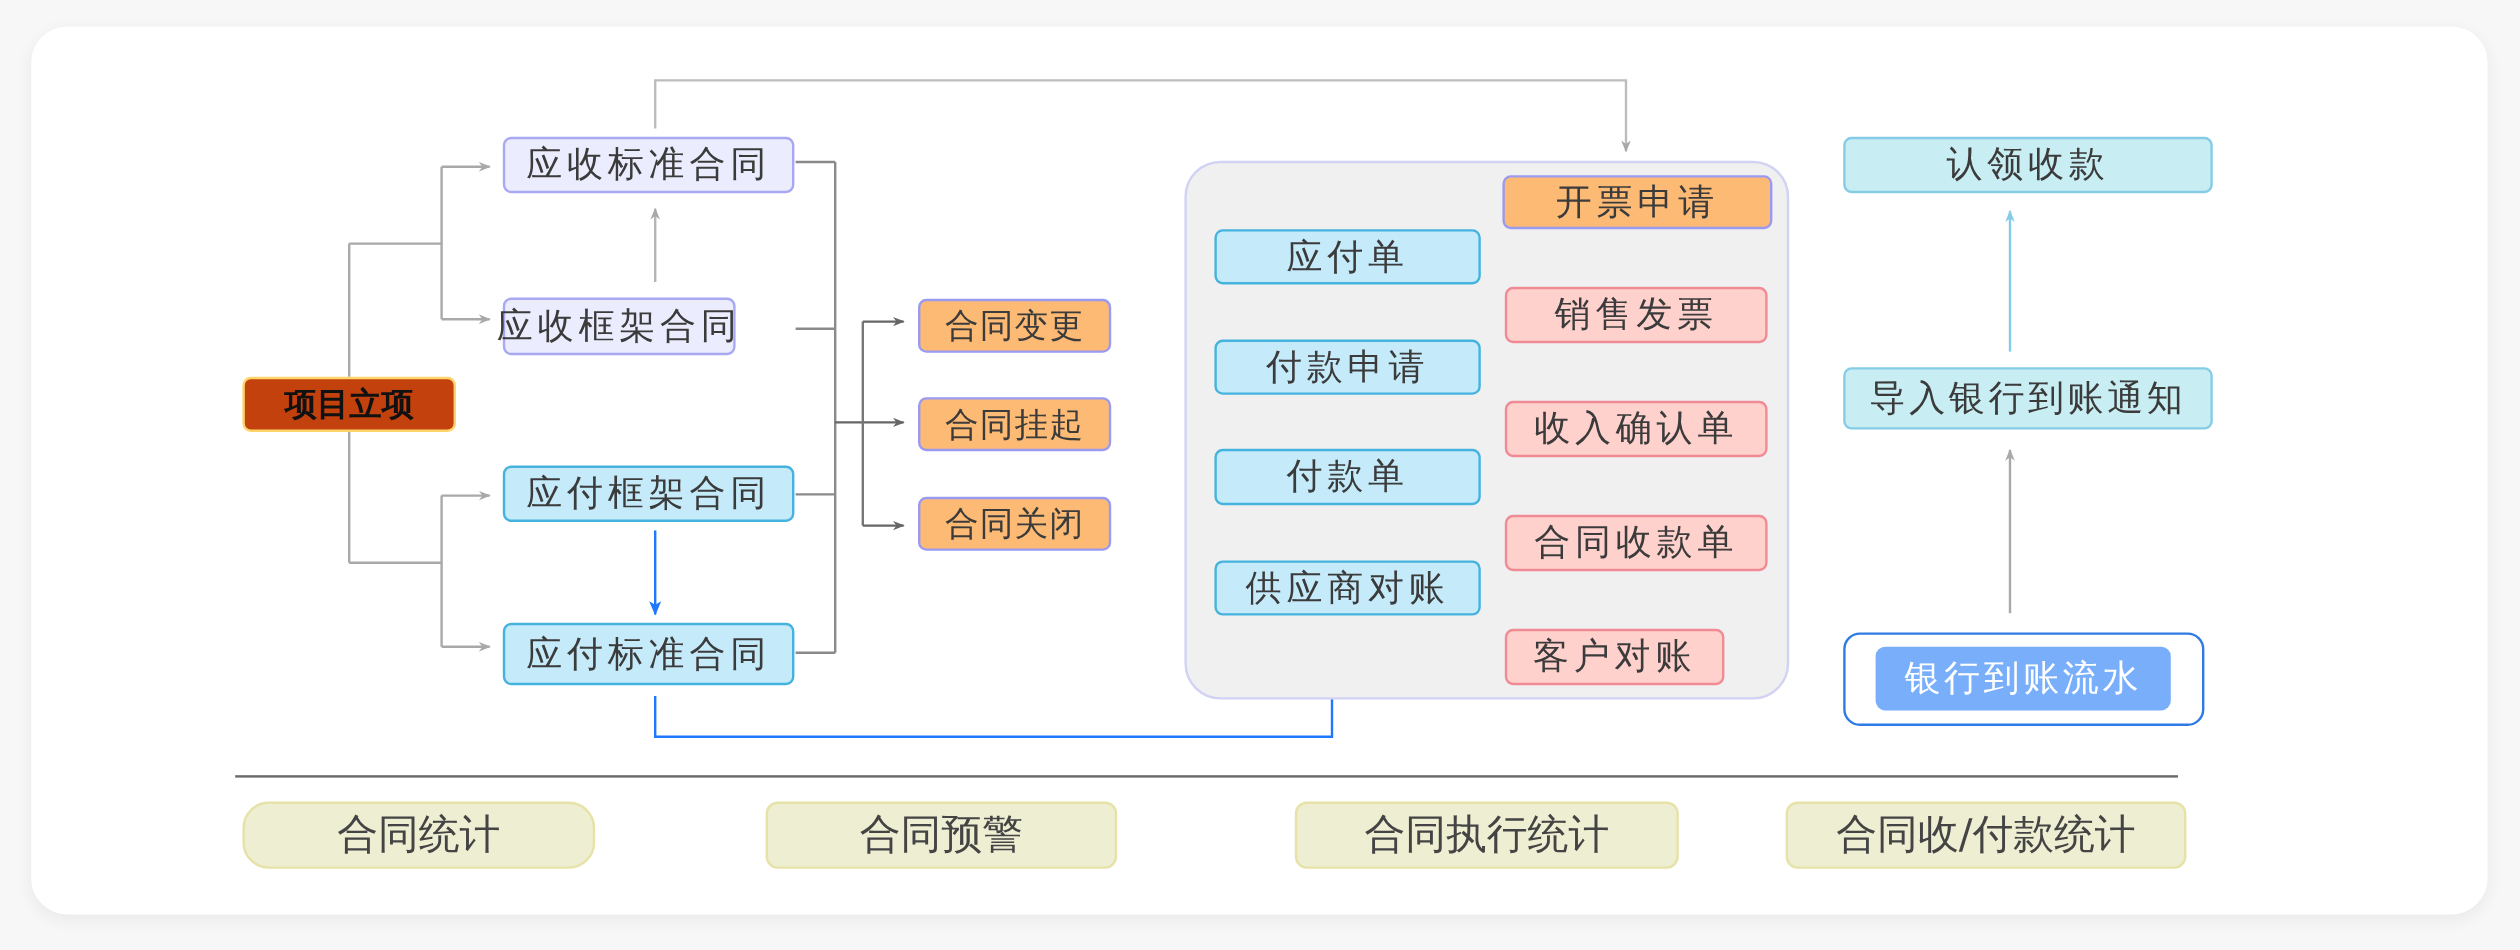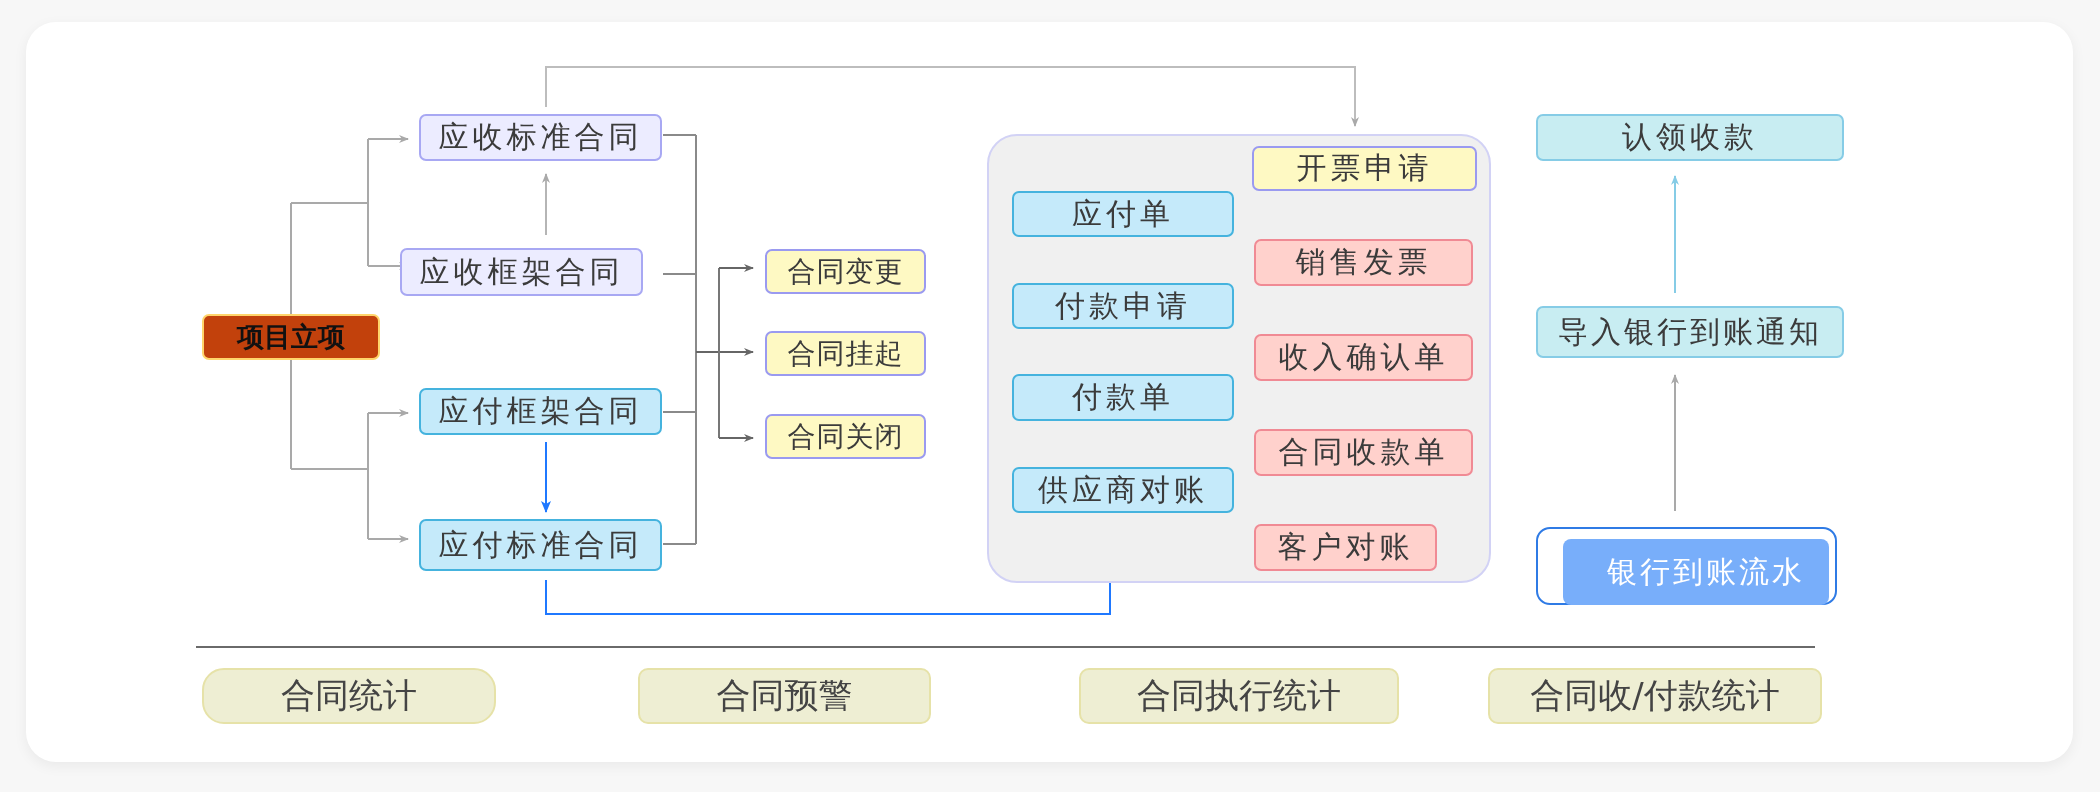--- a/index.html
+++ b/index.html
@@ -16,37 +16,37 @@
   svg.wires { position: absolute; left: 0; top: 0; width: 2100px; height: 792px; pointer-events: none; }
   .node {
     position: absolute; box-sizing: border-box;
     display: flex; align-items: center; justify-content: center;
     border-radius: 7px; color: #3b3b3b; font-size: 30px;
     letter-spacing: 4px; white-space: nowrap;
   }
   .n-start { background: #c2410c; border: 2px solid #ffd56b; color: #111; font-size: 27px; letter-spacing: 0; font-weight: bold; }
   .n-recv { background: #ececff; border: 2px solid #a8a8f3; }
   .n-pay { background: #c5eafa; border: 2px solid #45b3de; }
-  .n-op { background: #fef9c3; border: 2px solid #9a9af0; font-size: 28px; letter-spacing: 1px; }
+  .n-op { background: #fdba74; border: 2px solid #9a9af0; font-size: 28px; letter-spacing: 1px; }
   .n-red { background: #ffd1cc; border: 2px solid #f08a94; }
   .n-teal { background: #c8edf2; border: 2px solid #86cce6; }
   .n-stat { background: #eeeed3; border: 2px solid #e6e2a8; color: #444; font-size: 34px; letter-spacing: 0; border-radius: 10px; }
   .group {
     position: absolute; left: 987px; top: 134px; width: 504px; height: 449px;
     box-sizing: border-box; background: #f0f0f0; border: 2px solid #d2d2f5; border-radius: 30px;
   }
   .bank-outer {
     position: absolute; left: 1536px; top: 527px; width: 301px; height: 78px;
     box-sizing: border-box; border: 2px solid #2f7be5; border-radius: 14px; background: #fff;
   }
   .bank-inner {
-    position: absolute; left: 1563px; top: 539px; width: 246px; height: 66px;
+    position: absolute; left: 1563px; top: 539px; width: 246px; height: 53px;
     background: #78aefa; border-radius: 8px; color: #ffffff;
     display: flex; align-items: center; justify-content: center;
-    font-size: 30px; letter-spacing: 3px; padding-left: 20px;
+    font-size: 30px; letter-spacing: 3px;
   }
   .divider { position: absolute; left: 196px; top: 646px; width: 1619px; height: 2px; background: #6a6a6a; }
 </style>
 </head>
 <body>
 
 <div class="card"></div>
 
 <svg class="wires" viewBox="0 0 2100 792">
   <defs>
@@ -92,21 +92,21 @@
   </g>
 </svg>
 
 <div class="node n-start" style="left:202px;top:314px;width:178px;height:46px;">
   <span>项目立项</span>
 </div>
 
 <div class="node n-recv" style="left:419px;top:114px;width:243px;height:47px;">
   <span>应收标准合同</span>
 </div>
-<div class="node n-recv" style="left:400px;top:248px;width:243px;height:48px;">
+<div class="node n-recv" style="left:419px;top:248px;width:194px;height:48px;">
   <span>应收框架合同</span>
 </div>
 
 <div class="node n-pay" style="left:419px;top:388px;width:243px;height:47px;">
   <span>应付框架合同</span>
 </div>
 <div class="node n-pay" style="left:419px;top:519px;width:243px;height:52px;">
   <span>应付标准合同</span>
 </div>
 

